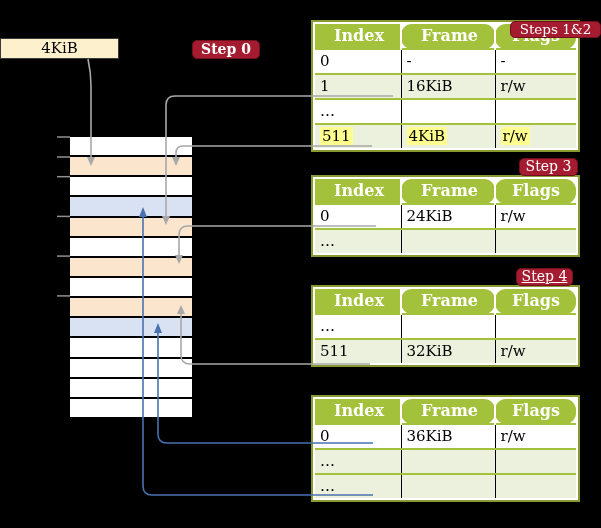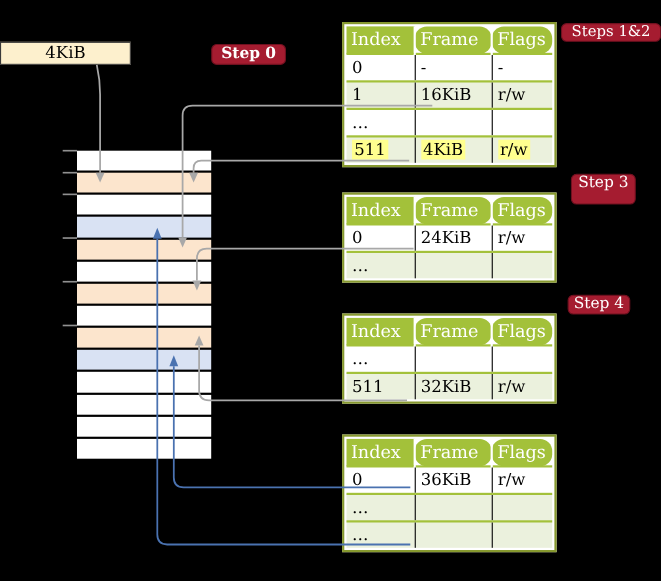--- a/index.html
+++ b/index.html
@@ -14,44 +14,44 @@
     text-align:center;font-size:15px;line-height:18px;z-index:20;
   }
   
   .badge{
     position:absolute;box-sizing:border-box;background:var(--badge-red,#a51c30);
     border:1.5px solid var(--badge-border,#70101f);border-radius:5px;
     color:#fff;text-align:center;font-size:14px;z-index:20;white-space:nowrap;
   }
   #b-step0  {left:192px;top:40px;width:68px;height:19px;line-height:16px;font-weight:bold;}
   #b-steps12{left:510px;top:21px;width:91px;height:17px;line-height:14px;font-size:13.5px;}
-  #b-step3  {left:519px;top:158px;width:59px;height:28px;line-height:15px;}
-  #b-step4  {left:516px;top:268px;width:57px;height:18px;line-height:15px;}
+  #b-step3  {left:519px;top:158px;width:59px;height:18px;line-height:15px;}
+  #b-step4  {left:516px;top:268px;width:57px;height:18px;line-height:15px;text-decoration:underline;}
   
   .memcol{
     position:absolute;left:69px;top:136px;width:122px;height:280px;z-index:5;
     background:#000;display:flex;flex-direction:column;gap:2px;border:1px solid #000;
   }
   .mrow{flex:1;}
   .mrow.white{background:#ffffff;}
   .mrow.peach{background:var(--frame-peach,#fce5cd);}
   .mrow.blue {background:var(--frame-blue,#d9e2f3);}
   
   .ptable-wrap{
     position:absolute;z-index:10;background:#fff;padding:2px;
     border:2px solid var(--table-border-olive,#87992f);
   }
   #t1{left:311px;top:20px;}
   #t2{left:311px;top:175px;}
   #t3{left:311px;top:285px;}
   #t4{left:311px;top:395px;}
   table.ptable{border-collapse:collapse;border-spacing:0;}
   .ptable th{
-    background:var(--table-header-green,#a3c13a);color:#fff;font-weight:normal;
-    font-size:16px;line-height:20px;text-align:left;padding:2px 4px;
+    background:var(--table-header-green,#a3c13a);color:#fff;font-weight:bold;
+    font-size:16px;line-height:20px;text-align:right;padding:2px 16px;
   }
   .ptable th + th{border-left:2px solid #fff;border-radius:11px;}
   .ptable td{
     font-size:15px;line-height:21px;padding:1px 5px;height:21px;
     border-top:2px solid var(--table-header-green,#a3c13a);background:#fff;
   }
   .ptable td + td{border-left:1.5px solid #000;}
   .ptable tr.r-green td{background:var(--table-row-green,#ebf1dd);}
   .ptable .ci{width:53px;} .ptable .cf{width:60px;} .ptable .cg{width:46px;}
   .hl{background:var(--highlight-yellow,#ffff8f);padding:0 2px;}

